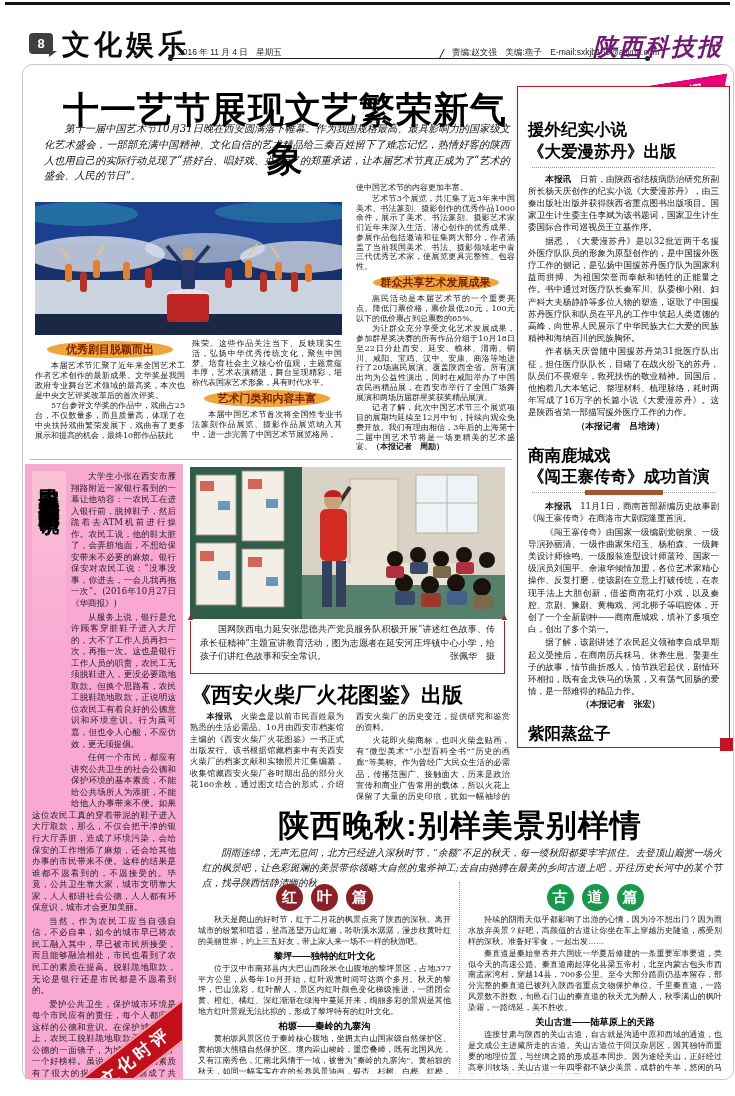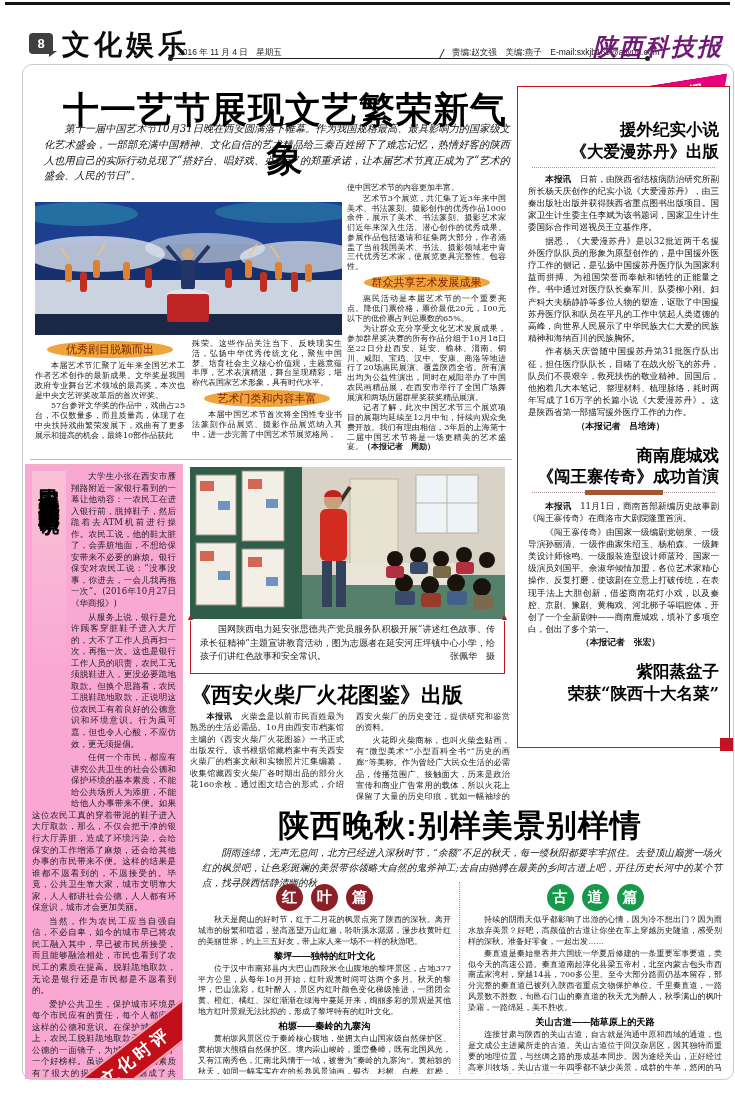--- a/index.html
+++ b/index.html
@@ -28,36 +28,36 @@
   .m-headline{position:absolute;left:34px;top:74px;width:478px;margin:12px;text-align:center;
               font-size:36px;font-weight:900;letter-spacing:1px;color:#000;}
   .m-lead{position:absolute;left:44px;top:121px;width:466px;margin:0;font-size:10.2px;line-height:1.55;
           font-family:"DejaVu Serif",serif;font-style:italic;text-indent:2em;color:#101010;text-align:justify;}
   .stage-photo{position:absolute;left:35px;top:202px;width:307px;height:133px;}
   .m-col{position:absolute;font-size:8px;line-height:1.22;overflow:hidden;}
   .m-col p{margin:0 0 1px;text-indent:2em;text-align:justify;font-family:"DejaVu Serif",serif;color:#1a1a1a;}
   .m-col p.noindent{text-indent:0;}
   .colA{left:35px;top:339px;width:150px;height:118px;}
   .colB{left:192px;top:339px;width:150px;height:118px;}
-  .colC{left:347px;top:183px;width:159px;height:274px;}
+  .colC{left:356px;top:183px;width:159px;height:274px;}
   .subhead{display:block;width:126px;margin:2px auto 3px;padding:2px 0;background:#f0a43c;border-radius:50%;
-           text-align:center;font-size:11px;font-weight:normal;color:#7e2100;}
+           text-align:center;font-size:11px;font-weight:bold;color:#7e2100;}
   .m-sign{font-weight:bold;white-space:nowrap;}
   .main-bottom-rule{position:absolute;left:30px;top:459px;width:482px;height:1px;background:#bbb;}
 
   
   .sidebar{position:absolute;left:517px;top:86px;width:211px;height:660px;border:1px solid #c41420;background:#fff;}
   .pin-line{position:absolute;left:558px;top:130px;width:96px;height:2.5px;background:#c41420;
             transform:rotate(-15deg);transform-origin:left center;}
   .pin-square{position:absolute;left:648px;top:100px;width:11px;height:11px;background:#c41420;}
   .side-banner{position:absolute;left:616px;top:82px;width:114px;height:26px;background:#e6007e;color:#fff;
                font-weight:bold;font-size:15px;letter-spacing:2px;text-align:center;line-height:26px;
                transform:rotate(-9deg);clip-path:polygon(7% 0,100% 0,92% 100%,0 100%,10% 50%);}
   .side-inner{position:absolute;inset:0;padding:24px 10px 4px;overflow:hidden;}
-  .side-title{margin:8px 0 4px;text-align:right;font-size:16.5px;line-height:1.32;font-weight:900;
+  .side-title{margin:8px 0 4px;text-align:left;font-size:16.5px;line-height:1.32;font-weight:900;
               font-family:"DejaVu Serif",serif;color:#000;}
   .sep{border-top:1px dotted #b09090;margin:3px 4px 5px;}
   .sep.bar:after{content:"";display:block;width:78px;height:5px;background:#a3562f;margin:-3px auto 0;}
   .side-body p{margin:0 0 1px;font-size:8.6px;line-height:1.42;text-indent:2em;text-align:justify;
                font-family:"DejaVu Serif",serif;color:#161616;}
   .side-body b{font-family:"Liberation Sans",sans-serif;}
   .side-sign{text-align:center;font-size:8.8px;font-weight:bold;font-family:"DejaVu Serif",serif;padding:1px 6px 4px 0;}
   .corner-square{position:absolute;right:-4px;bottom:-4px;width:13px;height:13px;background:#c41420;}
 
   
@@ -209,20 +209,21 @@
 
       <article>
         <h3 class="side-title">
           <span>商南鹿城戏</span><br>
           <span>《闯王寨传奇》成功首演</span>
         </h3>
         <div class="sep bar"></div>
         <div class="side-body">
           <p><b>本报讯</b>　<span>11月1日，商南首部新编历史故事剧《闯王寨传奇》在商洛市大剧院隆重首演。</span></p>
           <p>《闯王寨传奇》由国家一级编剧党朝泉、一级导演孙丽清、一级作曲家朱绍玉、杨柏森、一级舞美设计师徐鸣、一级服装造型设计师蓝玲、国家一级演员刘国平、余淑华倾情加盟，各位艺术家精心操作、反复打磨，使该剧在立意上打破传统，在表现手法上大胆创新，借鉴商南花灯小戏，以及秦腔、京剧、豫剧、黄梅戏、河北梆子等唱腔体，开创了一个全新剧种——商南鹿城戏，填补了多项空白，创出了多个第一。</p>
+          <p>据了解，该剧讲述了农民起义领袖李自成早期起义受挫后，在商南历兵秣马、休养生息、娶妻生子的故事，情节曲折感人，情节跌宕起伏，剧情环环相扣，既有金戈铁马的场景，又有荡气回肠的爱情，是一部难得的精品力作。</p>
         </div>
         <div class="side-sign">（本报记者　张宏）</div>
       </article>
 
       <article>
         <h3 class="side-title">
           <span>紫阳蒸盆子</span><br>
           <span>荣获“陕西十大名菜”</span>
         </h3>
 

